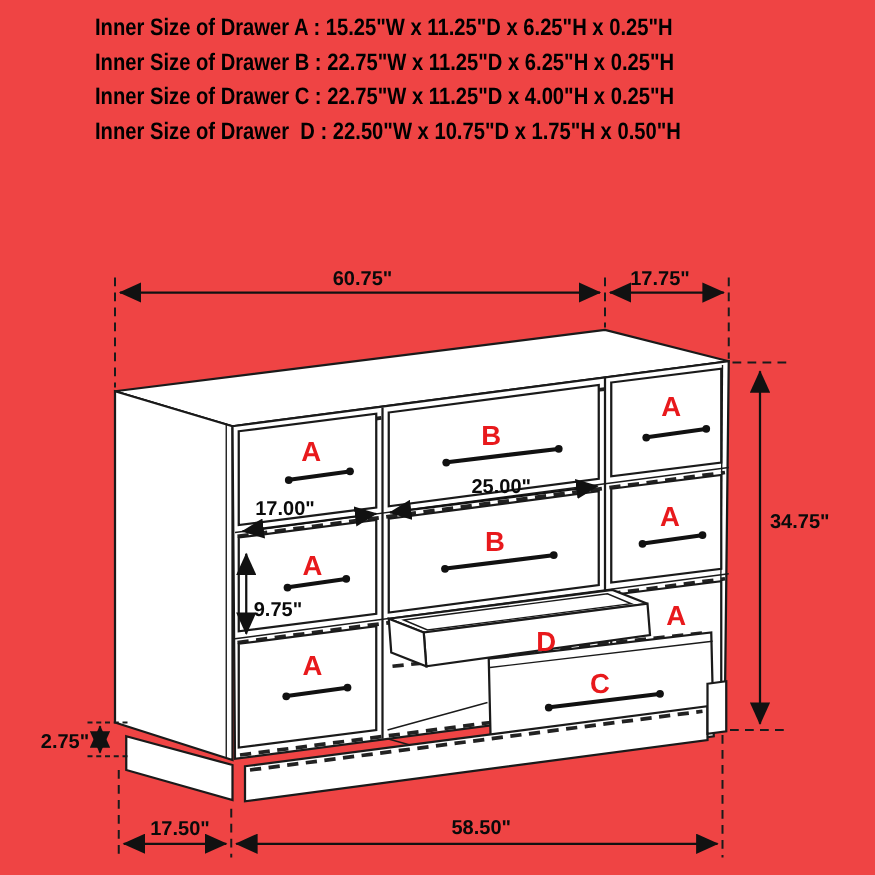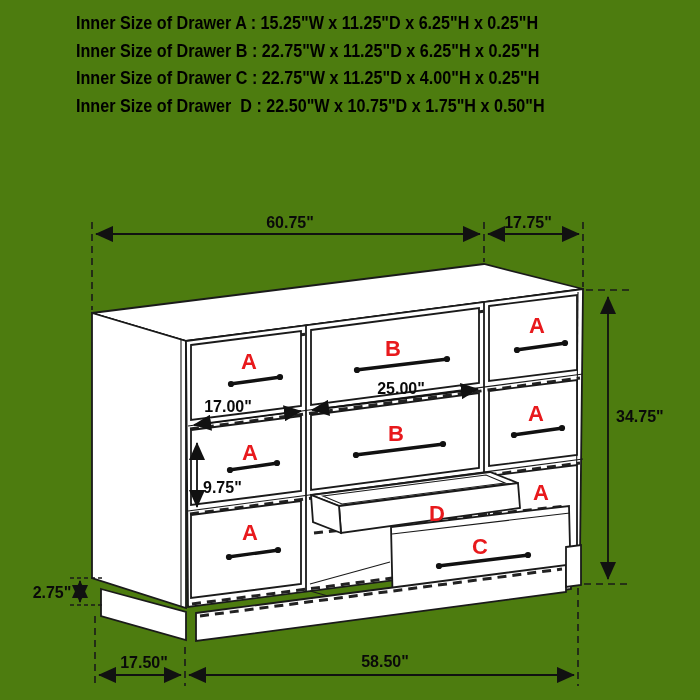--- a/index.html
+++ b/index.html
@@ -1,16 +1,16 @@
 <!DOCTYPE html>
 <html><head>
 <meta charset="utf-8">
 <style>
   html,body{margin:0;padding:0;background:#fff;}
-  .page{position:relative;width:700px;height:700px;overflow:hidden;background:#4d7c0f;
+  .page{position:relative;width:700px;height:700px;overflow:hidden;background:#ef4444;
         font-family:"Liberation Sans",sans-serif;}
   header{position:absolute;top:9px;left:76px;}
   header p{margin:0;height:27.5px;line-height:27.5px;font-size:19px;font-weight:bold;
            color:#000;white-space:pre;transform:scaleX(.85);transform-origin:left center;}
   svg{position:absolute;top:0;left:0;}
   .ln{stroke:#1a1a1a;stroke-width:1.8;fill:none;}
   .thin{stroke:#1a1a1a;stroke-width:1.1;fill:none;}
   .face{stroke:#1a1a1a;stroke-width:1.8;fill:#fff;}
   .slab{stroke:#1a1a1a;stroke-width:1.2;fill:#fff;}
   .dash{stroke:#1a1a1a;stroke-width:1.6;fill:none;stroke-dasharray:7 5;}

